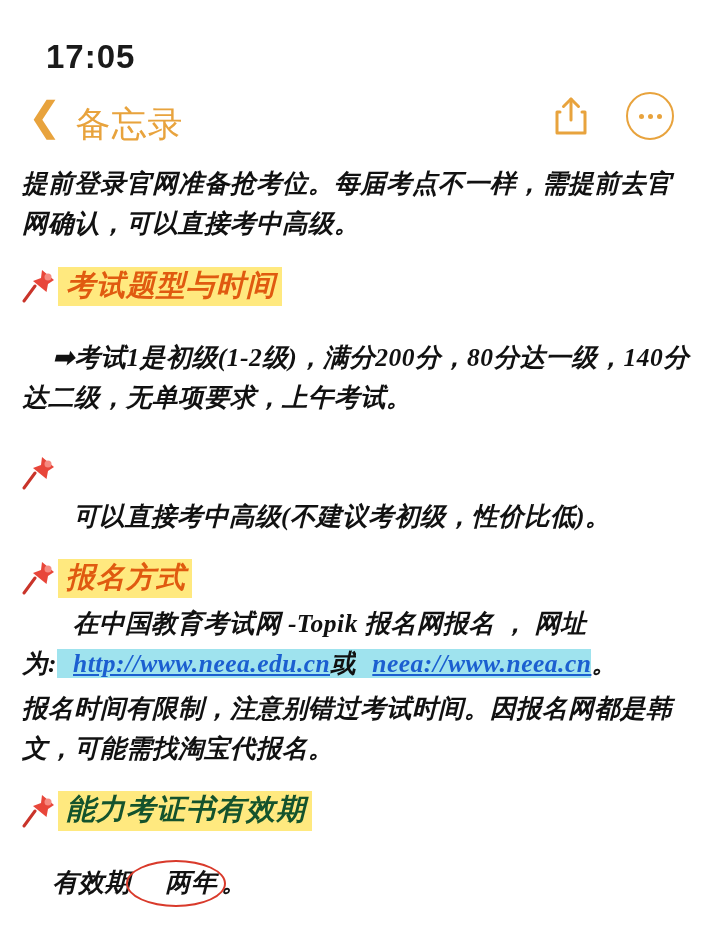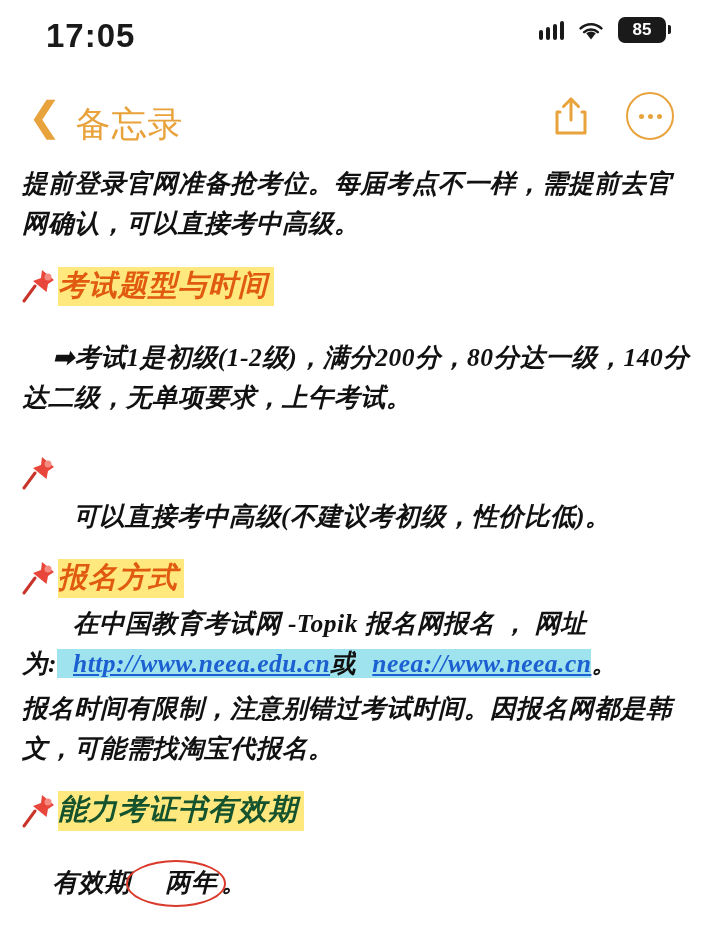--- a/index.html
+++ b/index.html
@@ -12,21 +12,21 @@
     background: #ffffff;
     font-family: "Liberation Sans", sans-serif;
     overflow: hidden;
     position: relative;
   }
 
   
   .statusbar {
     height: 76px;
     display: flex;
-    align-items: flex-start;
+    align-items: flex-end;
     justify-content: space-between;
     padding: 9px 46px 0 46px;
     box-sizing: border-box;
   }
   .status-time {
     font-size: 33px;
     font-weight: bold;
     color: #1a1a1a;
     letter-spacing: 1px;
     padding-top: 8px;
@@ -158,21 +158,21 @@
     margin-right: 2px;
     flex: none;
   }
   .hl {
     font-size: 29px;
     font-weight: bold;
     font-style: italic;
     font-family: "Liberation Serif", serif;
     letter-spacing: 1px;
     background: #ffe97f;
-    padding: 1px 6px 3px 0;
+    padding: 1px 6px 3px 8px;
     line-height: 1.22;
   }
   .hl.orange { color: #e05a10; }
   .hl.dark { color: #14532d; }
 
   .link {
     color: #1b5fd0;
     background: #9fe3ee;
     font-family: "Liberation Serif", serif;
     font-style: italic;
@@ -200,36 +200,20 @@
     border: 2.5px solid #d93a2b;
     border-radius: 50%;
   }
   .gap-8 { height: 10px; }
 </style>
 </head>
 <body>
 
 <div class="statusbar">
   <div class="status-time">17:05</div>
-  <div class="status-right">
-    <div class="signal">
-      <i></i>
-        <i></i>
-        <i></i>
-        <i></i>
-    </div>
-    <svg class="wifi" viewBox="0 0 28 21">
-      <path d="M14 19.5 L9.2 13.2 a8 8 0 0 1 9.6 0 Z" fill="#1a1a1a"></path>
-      <path d="M3.6 8.4 a15 15 0 0 1 20.8 0" stroke="#1a1a1a" stroke-width="2.6" fill="none" stroke-linecap="round"></path>
-      <path d="M7.2 12.1 a10 10 0 0 1 13.6 0" stroke="#1a1a1a" stroke-width="2.6" fill="none" stroke-linecap="round"></path>
-    </svg>
-    <div class="battery">
-      <span>85</span>
-    </div>
-  </div>
 </div>
 
 <div class="navbar">
   <div class="nav-left">
     <div class="chevron">❮</div>
     <div class="nav-title">备忘录</div>
   </div>
   <div class="nav-right">
     <svg class="share-icon" viewBox="0 0 34 40">
       <path d="M17 3 L17 24" stroke="#e8a33d" stroke-width="3" stroke-linecap="round" fill="none"></path>

